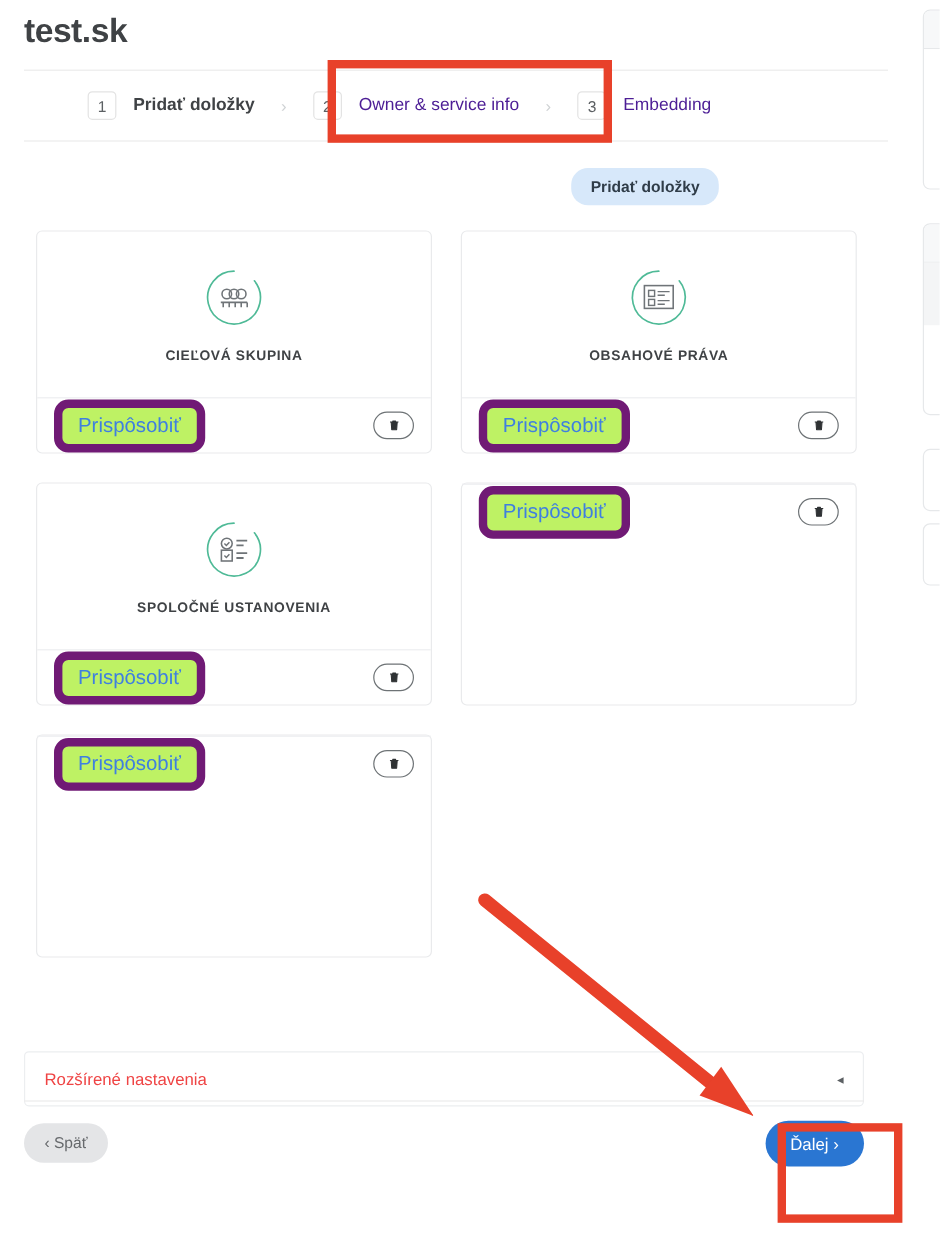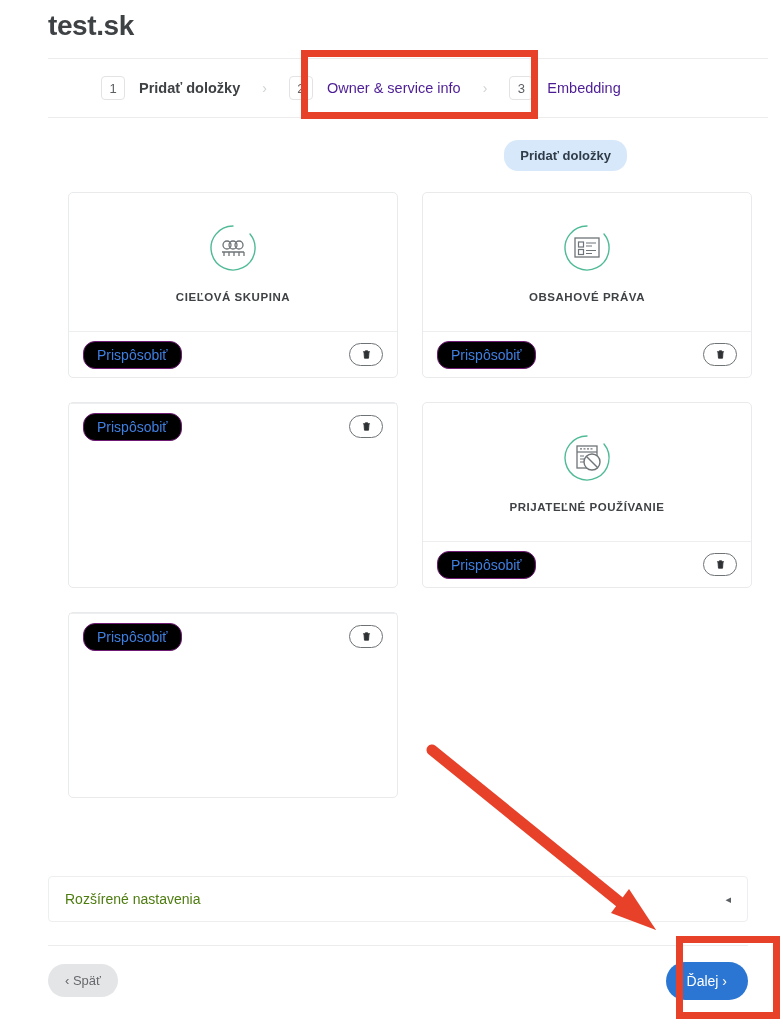--- a/index.html
+++ b/index.html
@@ -2,21 +2,21 @@
 <html><head>
 <meta charset="utf-8">
 <style>
   * { box-sizing: border-box; margin: 0; padding: 0; }
   html, body {
     width: 783px; height: 1036px;
     background: #ffffff;
     font-family: "Liberation Sans", sans-serif;
     overflow: hidden;
   }
-  #root { position: relative; width: 642px; height: 1036px; background:#fff;margin-left:28px; }
+  #root { position: relative; width: 642px; height: 1036px; background:#fff; }
 
   
   .right-panel {
     position: absolute; left: 769px; width: 60px;
     background: #ffffff;
     border: 1px solid #e6e8ea;
     border-radius: 6px;
   }
   .right-panel .rp-head {
     height: 32px; background: #f7f8f9;
@@ -54,21 +54,21 @@
   .add-pill {
     position: absolute; right: 43px; top: 140px;
     background: #d7e8fa; color: #2f3c48;
     font-size: 13px; font-weight: 600;
     padding: 8px 16px; border-radius: 14px;
     white-space: nowrap;
   }
 
   
   .grid {
-    position: absolute; left: 40px; top: 192px;
+    position: absolute; left: 30px; top: 192px;
     width: 684px;
     display: grid; grid-template-columns: 330px 330px; gap: 24px 24px;
   }
   .card {
     width: 330px; height: 186px;
     border: 1px solid #e9eaec; border-radius: 5px;
     background: #fff;
     display: flex; flex-direction: column;
   }
   .card-body {
@@ -81,46 +81,46 @@
     font-size: 11.5px; font-weight: 700; color: #3f4245;
     letter-spacing: 0.55px; text-align: center; line-height: 1.55;
     text-transform: uppercase;
   }
   .card-foot {
     height: 46px; border-top: 1px solid #edeef0;
     display: flex; align-items: center; justify-content: space-between;
     padding: 0 14px;
   }
   .btn-customize {
-    font-size: 14px; color: #3f7fe0;
-    border: 1px solid #701a75; border-radius: 12px;
-    padding: 5px 13px; background: #000000; cursor: pointer;
+    font-size: 17px; color: #3f7fe0;
+    border: 7px solid #701a75; border-radius: 12px;
+    padding: 5px 13px; background: #bef264; cursor: pointer;
     font-family: "Liberation Sans", sans-serif;
   }
   .btn-trash {
     width: 34px; height: 23px;
     border: 1px solid #6e7376; border-radius: 12px;
     background: #fff; cursor: pointer;
     display: flex; align-items: center; justify-content: center;
   }
 
   
   .advanced {
     position: absolute; left: 20px; top: 876px;
     width: 700px; height: 46px;
     border: 1px solid #eceef0; border-radius: 4px;
     display: flex; align-items: center; justify-content: space-between;
     padding: 0 16px; background:#fff;
   }
-  .advanced-label { font-size: 14px; color: #4d7c0f; }
+  .advanced-label { font-size: 14px; color: #ef4444; }
   .advanced-caret { font-size: 11px; color: #5c6063; }
 
   
   .footer {
-    position: absolute; left: 20px; top: 945px;
+    position: absolute; left: 20px; top: 917px;
     width: 700px; height: 70px;
     border-top: 1px solid #ececec;
     display: flex; align-items: center; justify-content: space-between;
   }
   .btn-back {
     background: #e4e5e7; color: #66696c;
     font-size: 13px; padding: 9px 17px; border: none;
     border-radius: 17px; cursor: pointer;
     font-family: "Liberation Sans", sans-serif;
   }
@@ -216,45 +216,44 @@
         <button class="btn-customize">Prispôsobiť</button>
         <button class="btn-trash">
           <svg viewBox="0 0 14 14" width="11" height="11">
             <path d="M2.5 3.5h9M5.5 3.5V2.3h3v1.2M3.8 3.5l.6 8.2h5.2l.6-8.2" fill="#2f3234" stroke="#2f3234" stroke-width="1.1" stroke-linejoin="round"></path>
           </svg>
         </button>
       </div>
     </div>
 
     <div class="card">
-      <div class="card-foot">
-        <button class="btn-customize">Prispôsobiť</button>
-        <button class="btn-trash">
-          <svg viewBox="0 0 14 14" width="11" height="11">
-            <path d="M2.5 3.5h9M5.5 3.5V2.3h3v1.2M3.8 3.5l.6 8.2h5.2l.6-8.2" fill="#2f3234" stroke="#2f3234" stroke-width="1.1" stroke-linejoin="round"></path>
-          </svg>
-        </button>
-      </div>
-    </div>
-
-    <div class="card">
       <div class="card-body">
         <span class="card-icon">
           <svg viewBox="0 0 54 54" width="54" height="54">
             <path d="M27 5 a22 22 0 1 0 17 8" fill="none" stroke="#4fba97" stroke-width="1.4" stroke-linecap="round"></path>
-            <rect x="17" y="15" width="20" height="22" fill="none" stroke="#6f7478" stroke-width="1.3"></rect>
-            <path d="M17 21h20" stroke="#6f7478" stroke-width="1.2"></path>
-            <path d="M20 17.8h2M23.5 17.8h2M27 17.8h2M30.5 17.8h2" stroke="#6f7478" stroke-width="1.2"></path>
-            <path d="M20 25h4M20 28h4M20 31h4" stroke="#6f7478" stroke-width="1.2"></path>
-            <circle cx="32" cy="31" r="8" fill="#fff" stroke="#6f7478" stroke-width="1.4"></circle>
-            <path d="M26.5 25.5l11 11" stroke="#6f7478" stroke-width="1.4"></path>
+            <circle cx="21" cy="22" r="4.5" fill="none" stroke="#6f7478" stroke-width="1.3"></circle>
+            <path d="M19 22l1.6 1.6 2.6-2.8" fill="none" stroke="#6f7478" stroke-width="1.2"></path>
+            <rect x="16.5" y="27.5" width="9" height="9" fill="none" stroke="#6f7478" stroke-width="1.3"></rect>
+            <path d="M19 32l1.6 1.6 2.6-2.8" fill="none" stroke="#6f7478" stroke-width="1.2"></path>
+            <path d="M29 19.5h9M29 23.5h6M29 30h9M29 34h6" stroke="#6f7478" stroke-width="1.5"></path>
           </svg>
         </span>
-        <div class="card-title">PRIJATEĽNÉ POUŽÍVANIE</div>
-      </div>
+        <div class="card-title">SPOLOČNÉ USTANOVENIA</div>
+      </div>
+      <div class="card-foot">
+        <button class="btn-customize">Prispôsobiť</button>
+        <button class="btn-trash">
+          <svg viewBox="0 0 14 14" width="11" height="11">
+            <path d="M2.5 3.5h9M5.5 3.5V2.3h3v1.2M3.8 3.5l.6 8.2h5.2l.6-8.2" fill="#2f3234" stroke="#2f3234" stroke-width="1.1" stroke-linejoin="round"></path>
+          </svg>
+        </button>
+      </div>
+    </div>
+
+    <div class="card">
       <div class="card-foot">
         <button class="btn-customize">Prispôsobiť</button>
         <button class="btn-trash">
           <svg viewBox="0 0 14 14" width="11" height="11">
             <path d="M2.5 3.5h9M5.5 3.5V2.3h3v1.2M3.8 3.5l.6 8.2h5.2l.6-8.2" fill="#2f3234" stroke="#2f3234" stroke-width="1.1" stroke-linejoin="round"></path>
           </svg>
         </button>
       </div>
     </div>
 

